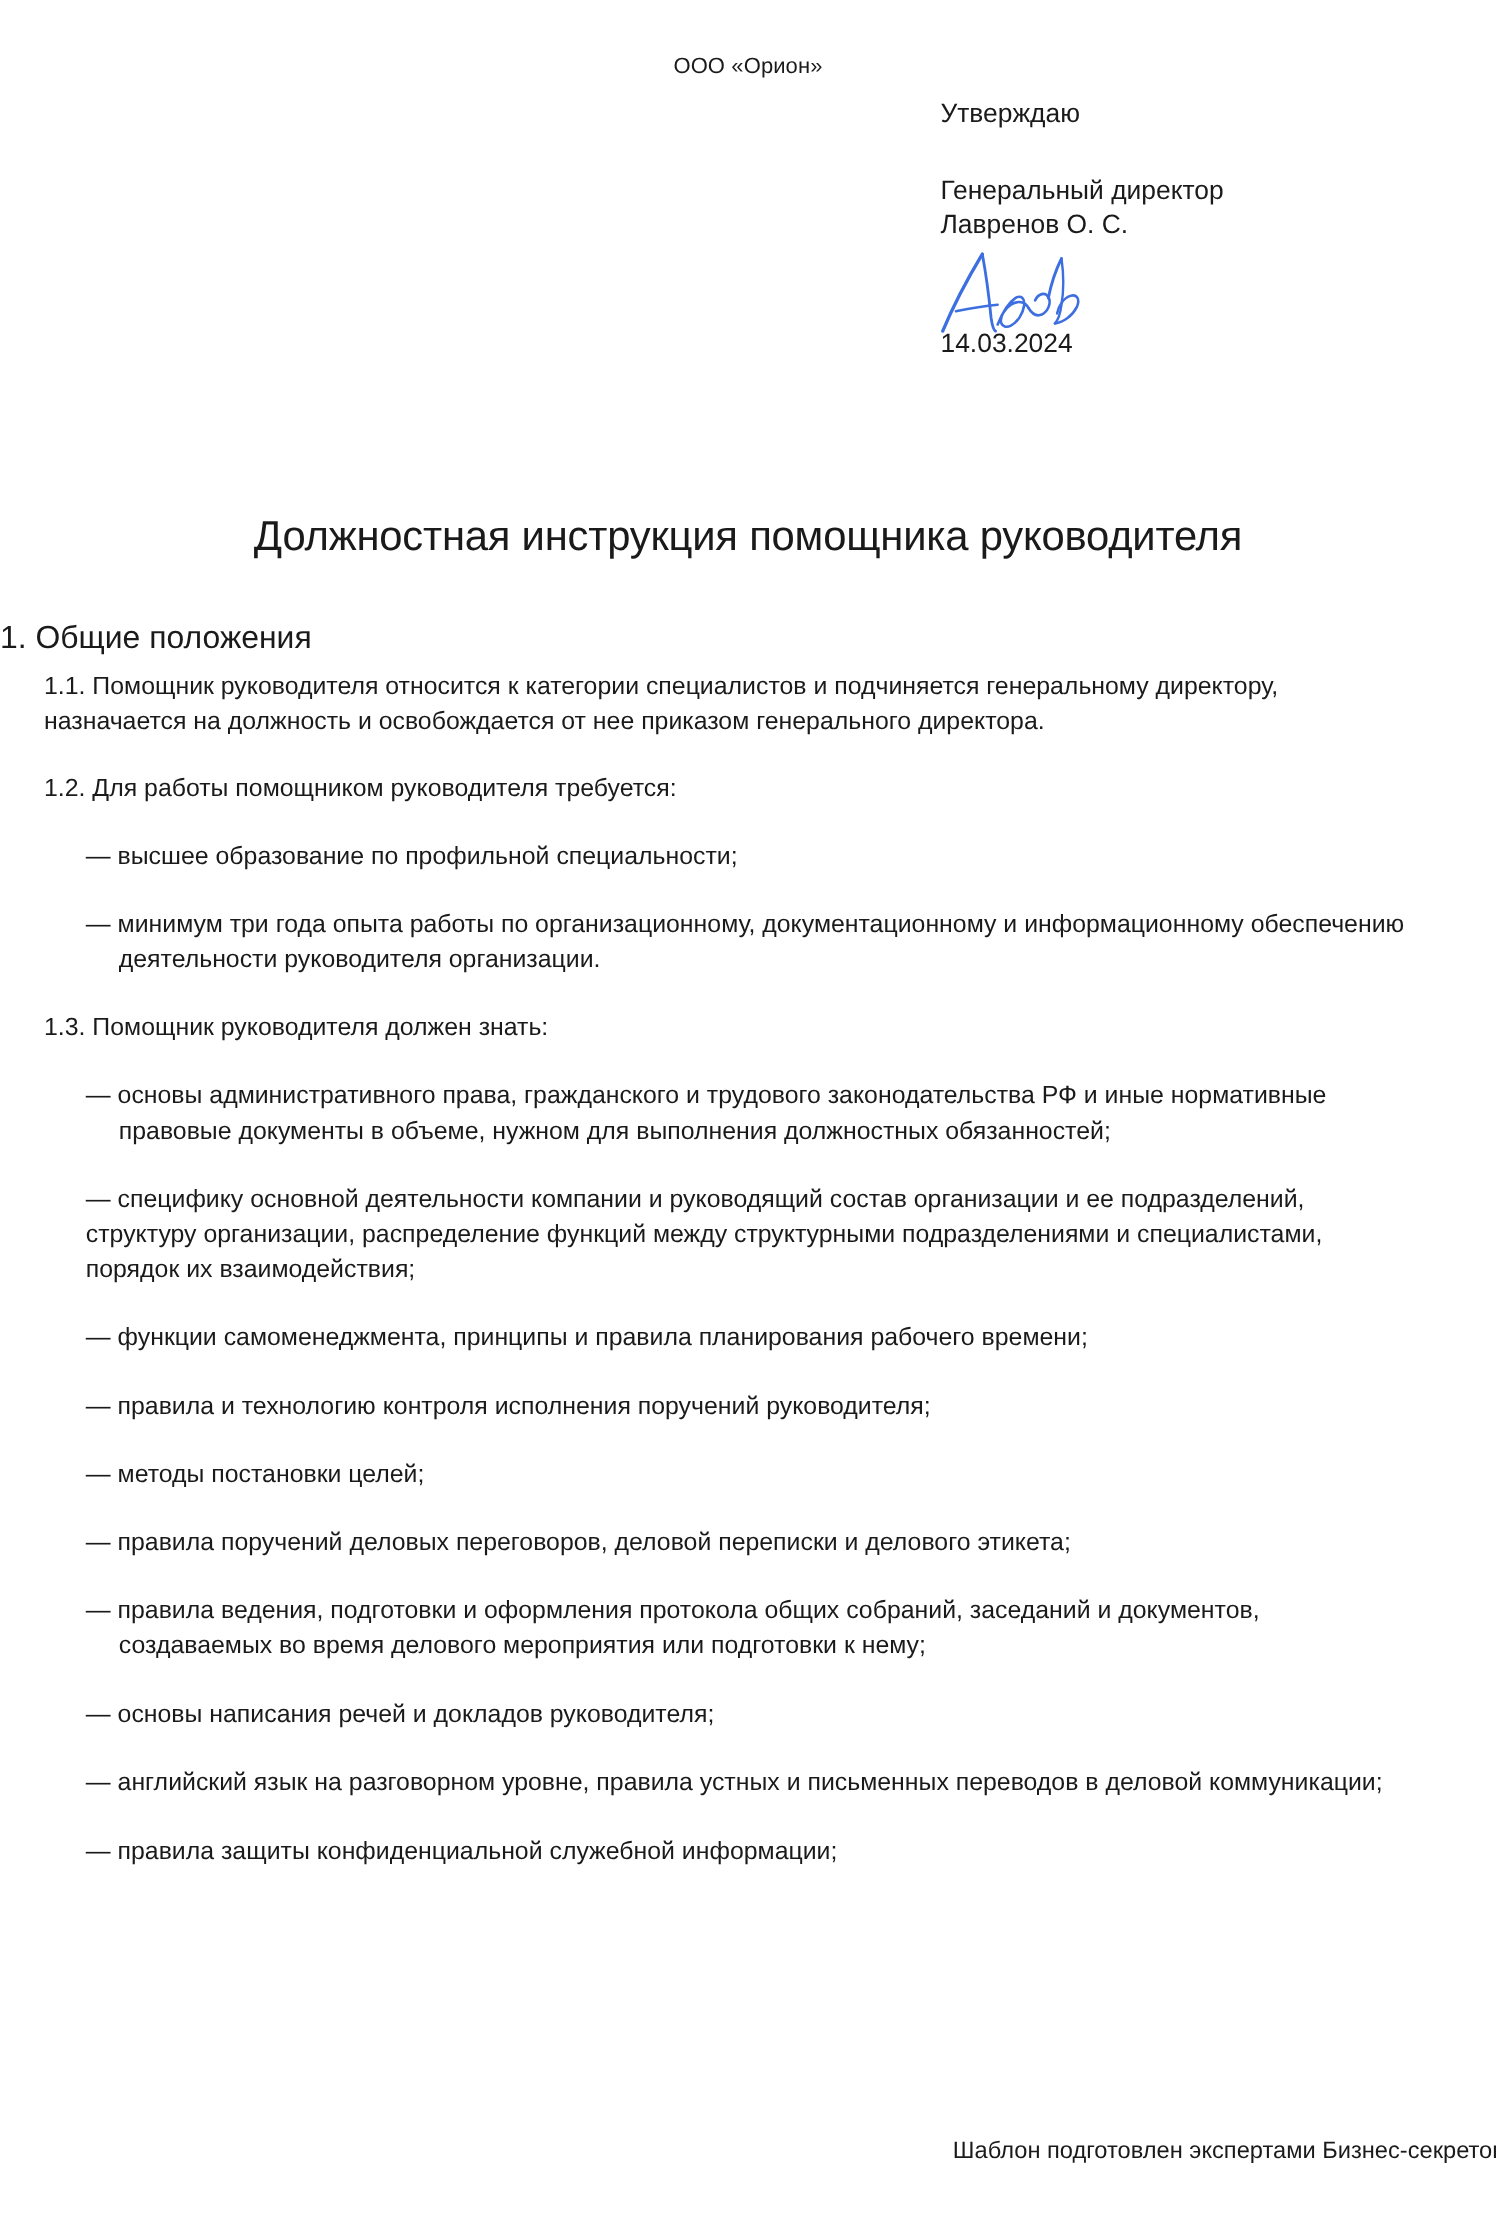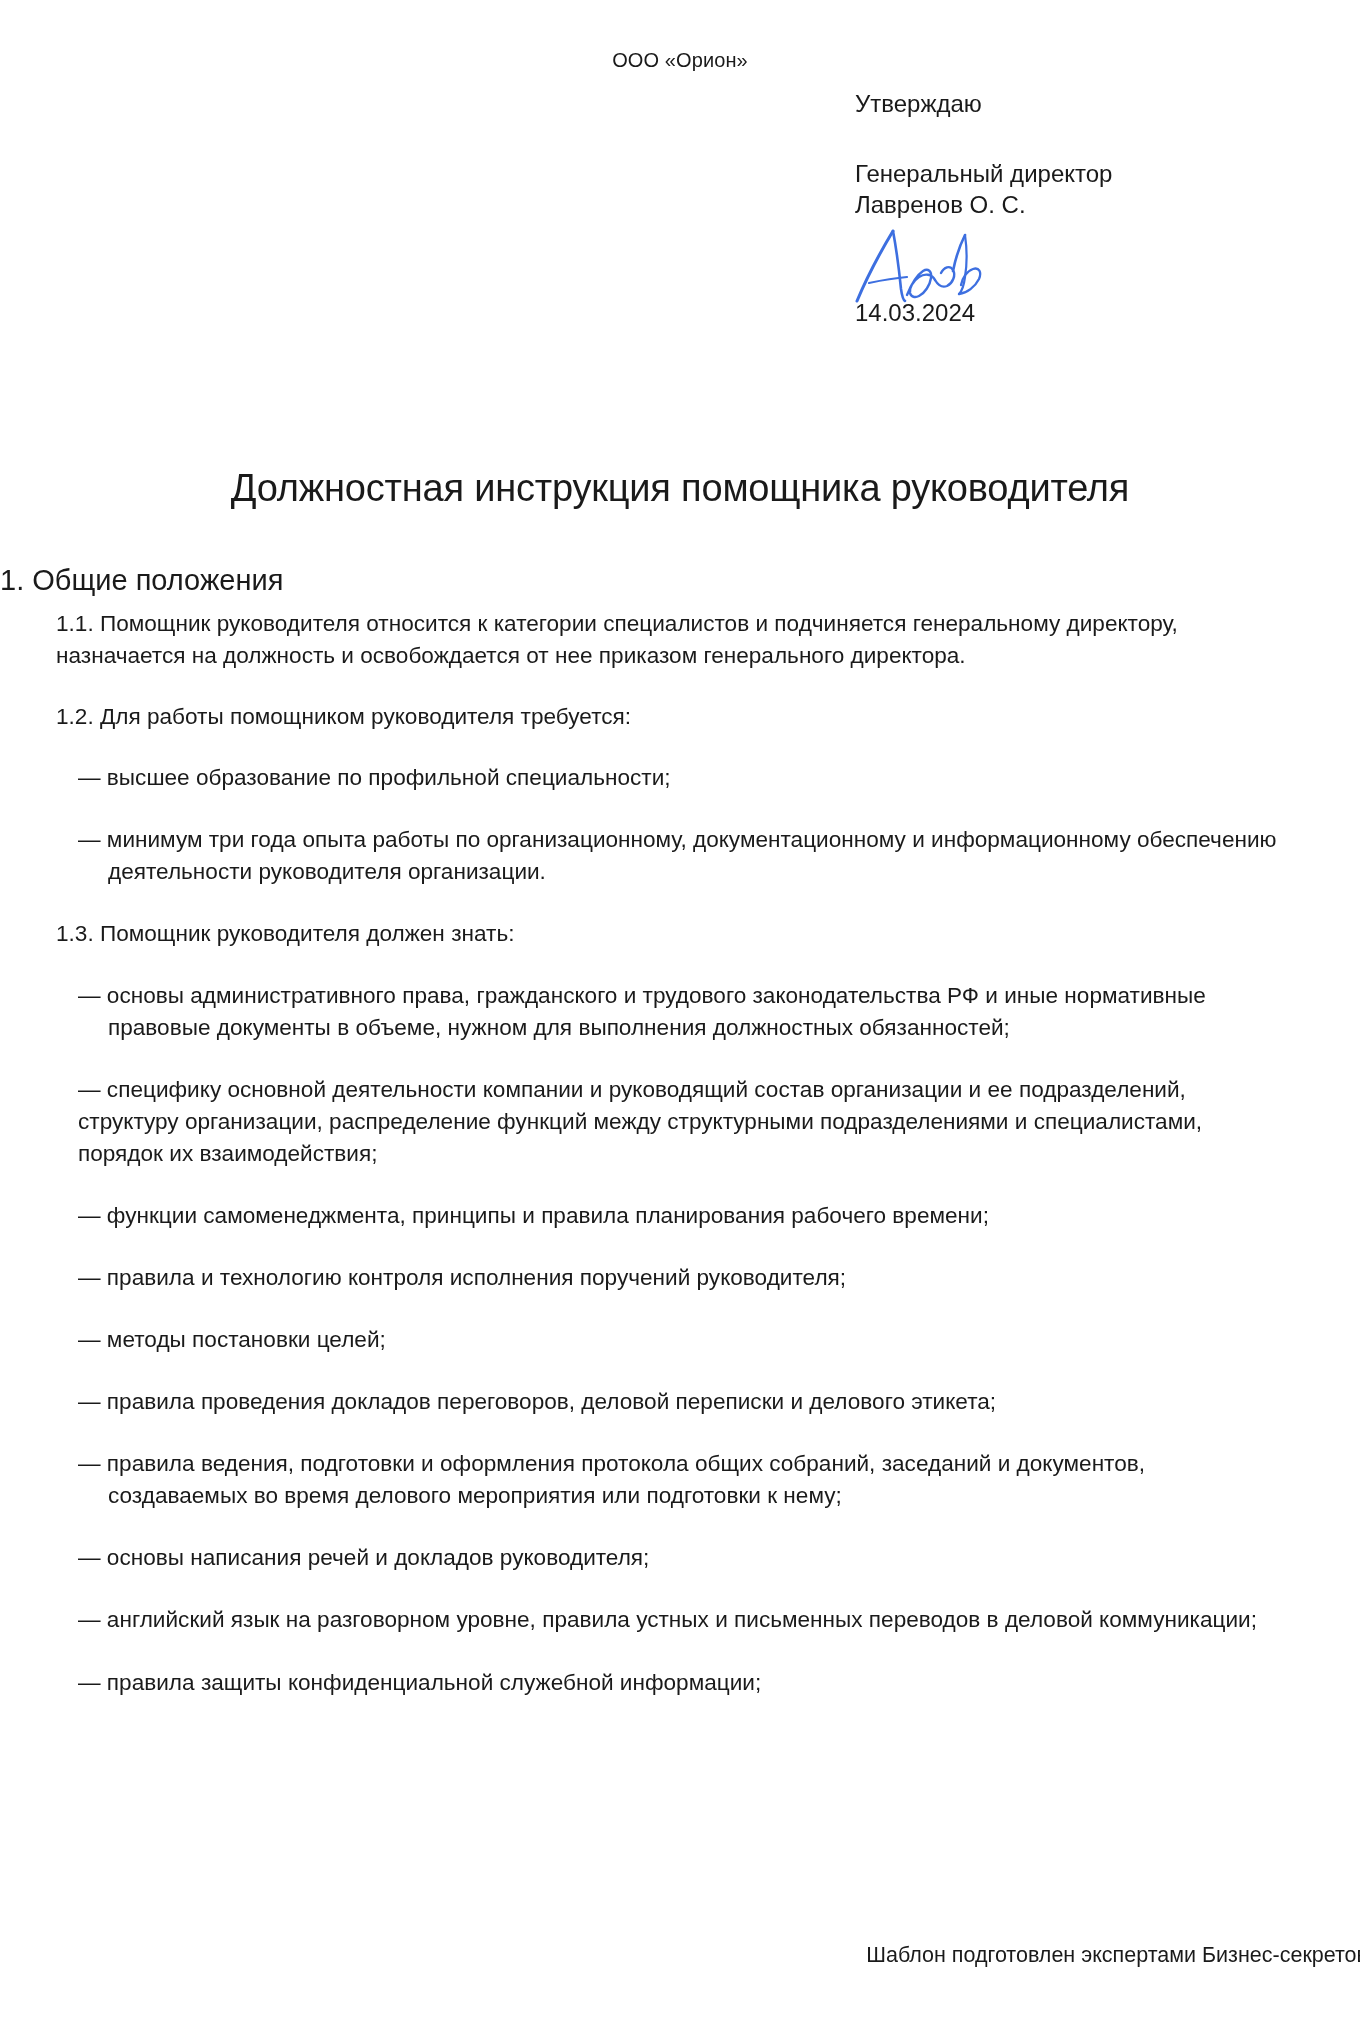--- a/index.html
+++ b/index.html
@@ -99,21 +99,21 @@
   .body-block {
     position: absolute;
     top: 608px;
     left: 40px;
     width: 1240px;
     font-size: 22.6px;
     line-height: 1.42;
   }
 
   .para {
-    margin: 0 0 29px 16px;
+    margin: 0 0 29px 0;
     max-width: 1245px;
   }
 
   
   .bullet {
     margin: 0 0 30px 0;
     padding-left: 68px;
     text-indent: -30px;
     max-width: 1190px;
   }
@@ -180,21 +180,21 @@
     <p class="bullet">— высшее образование по профильной специальности;</p>
     <p class="bullet">— минимум три года опыта работы по организационному, документационному и информационному обеспечению деятельности руководителя организации.</p>
 
     <p class="para">1.3. Помощник руководителя должен знать:</p>
 
     <p class="bullet">— основы административного права, гражданского и трудового законодательства РФ и иные нормативные правовые документы в объеме, нужном для выполнения должностных обязанностей;</p>
     <p class="bullet-flush">— специфику основной деятельности компании и руководящий состав организации и ее подразделений, структуру организации, распределение функций между структурными подразделениями и специалистами, порядок их взаимодействия;</p>
     <p class="bullet">— функции самоменеджмента, принципы и правила планирования рабочего времени;</p>
     <p class="bullet">— правила и технологию контроля исполнения поручений руководителя;</p>
     <p class="bullet">— методы постановки целей;</p>
-    <p class="bullet">— правила проведения докладов переговоров, деловой переписки и делового этикета;</p>
+    <p class="bullet">— правила поручений деловых переговоров, деловой переписки и делового этикета;</p>
     <p class="bullet">— правила ведения, подготовки и оформления протокола общих собраний, заседаний и документов, создаваемых во время делового мероприятия или подготовки к нему;</p>
     <p class="bullet">— основы написания речей и докладов руководителя;</p>
     <p class="bullet">— английский язык на разговорном уровне, правила устных и письменных переводов в деловой коммуникации;</p>
     <p class="bullet">— правила защиты конфиденциальной служебной информации;</p>
 
   </div>
 
   <div class="footer">Шаблон подготовлен экспертами Бизнес-секретов</div>
 
 </div>

